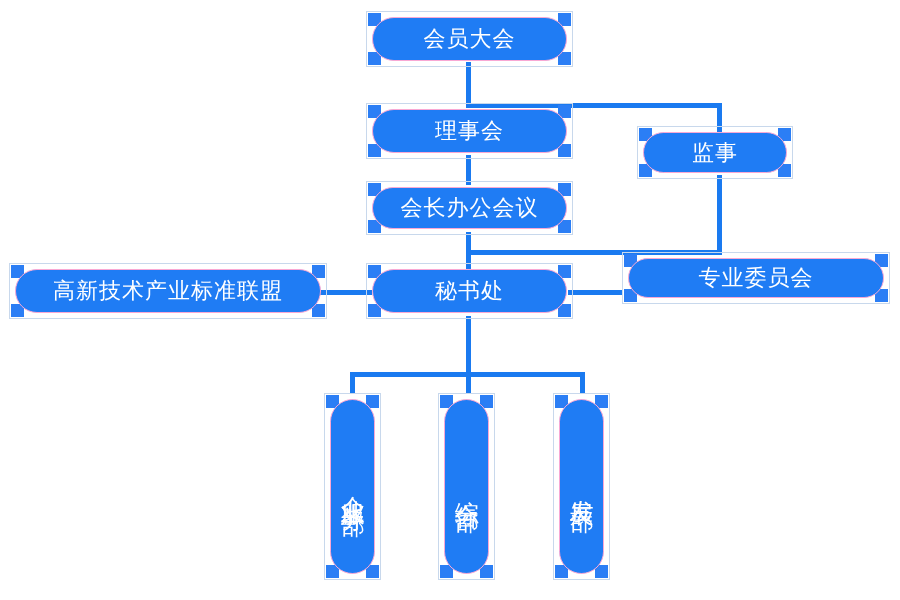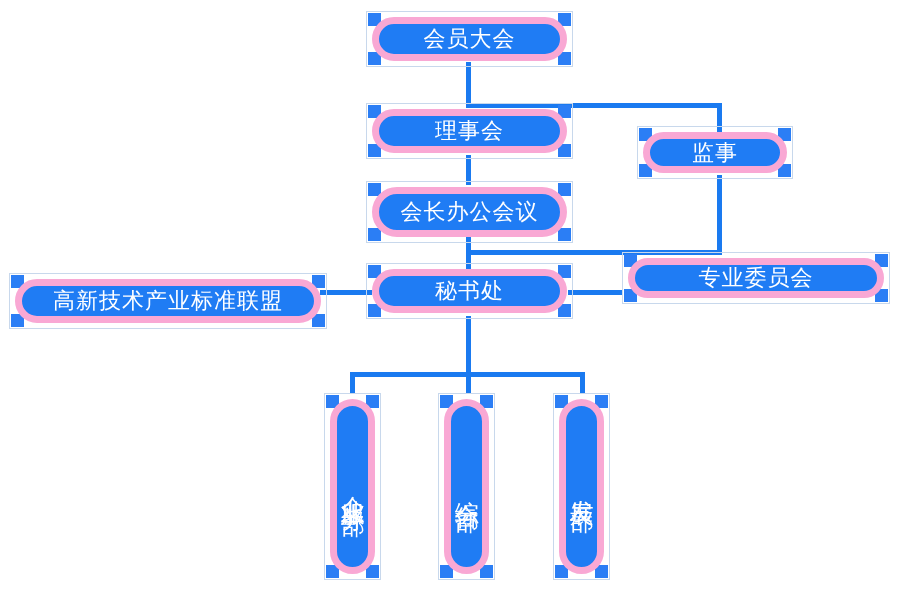--- a/index.html
+++ b/index.html
@@ -45,21 +45,21 @@
   .node .handle.bl { left: 1px;  bottom: 1px; }
   .node .handle.br { right: 1px; bottom: 1px; }
 
   .node .pill {
     position: absolute;
     left: 5px;
     top: 5px;
     right: 5px;
     bottom: 5px;
     background: #1f7cf4;
-    border: 7px solid #f9a8d4;
+    border: 1px solid #f9a8d4;
     display: flex;
     align-items: center;
     justify-content: center;
     z-index: 2;
     overflow: hidden;
   }
   .node .pill .label {
     color: #ffffff;
     font-size: 22px;
     line-height: 1.18;
@@ -134,31 +134,31 @@
   <div class="node h" style="left:637px; top:126px; width:156px; height:53px;">
     <span class="handle tl"></span>
     <span class="handle tr"></span>
     <span class="handle bl"></span>
     <span class="handle br"></span>
     <div class="pill">
       <span class="label">监事</span>
     </div>
   </div>
 
-  <div class="node h" style="left:366px; top:181px; width:207px; height:62px;">
+  <div class="node h" style="left:366px; top:181px; width:207px; height:54px;">
     <span class="handle tl"></span>
     <span class="handle tr"></span>
     <span class="handle bl"></span>
     <span class="handle br"></span>
     <div class="pill">
       <span class="label">会长办公会议</span>
     </div>
   </div>
 
-  <div class="node h" style="left:9px; top:273px; width:318px; height:56px;">
+  <div class="node h" style="left:9px; top:263px; width:318px; height:56px;">
     <span class="handle tl"></span>
     <span class="handle tr"></span>
     <span class="handle bl"></span>
     <span class="handle br"></span>
     <div class="pill">
       <span class="label">高新技术产业标准联盟</span>
     </div>
   </div>
 
   <div class="node h" style="left:366px; top:263px; width:207px; height:56px;padding-left:8px;">

